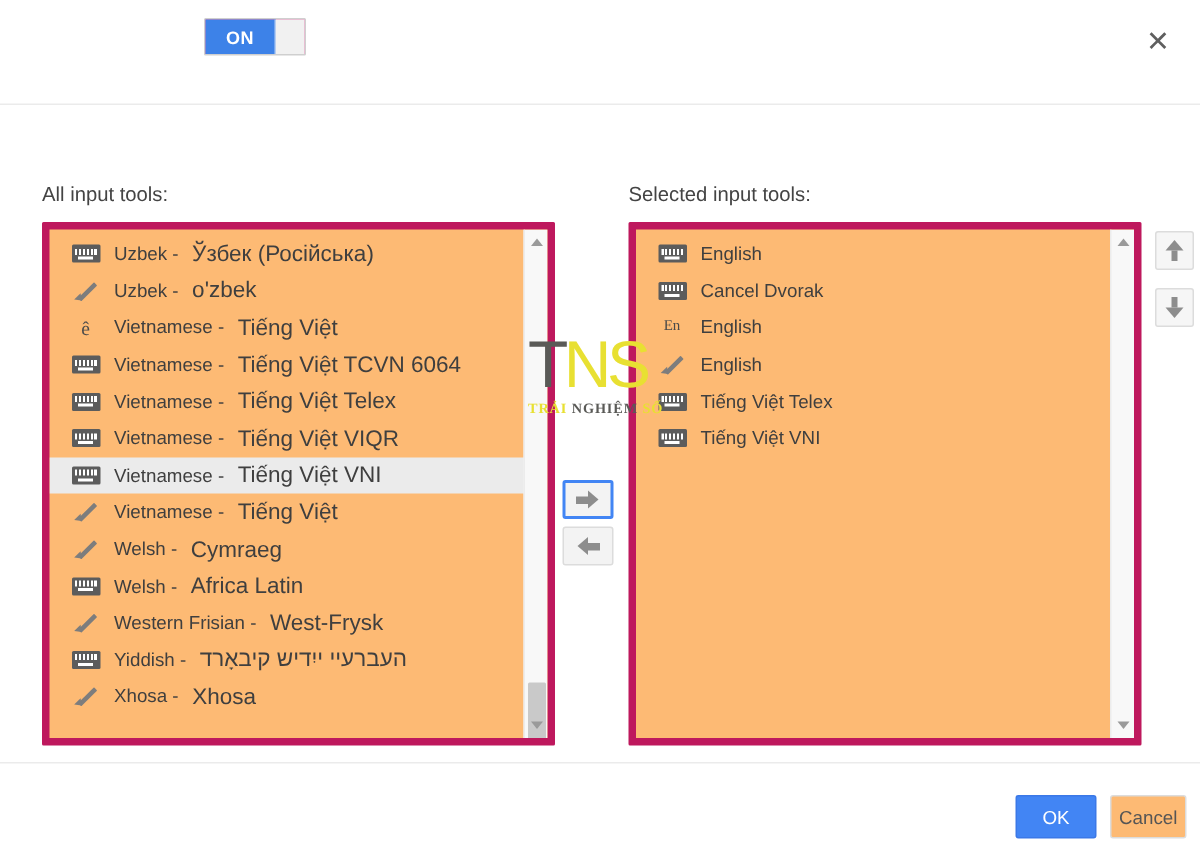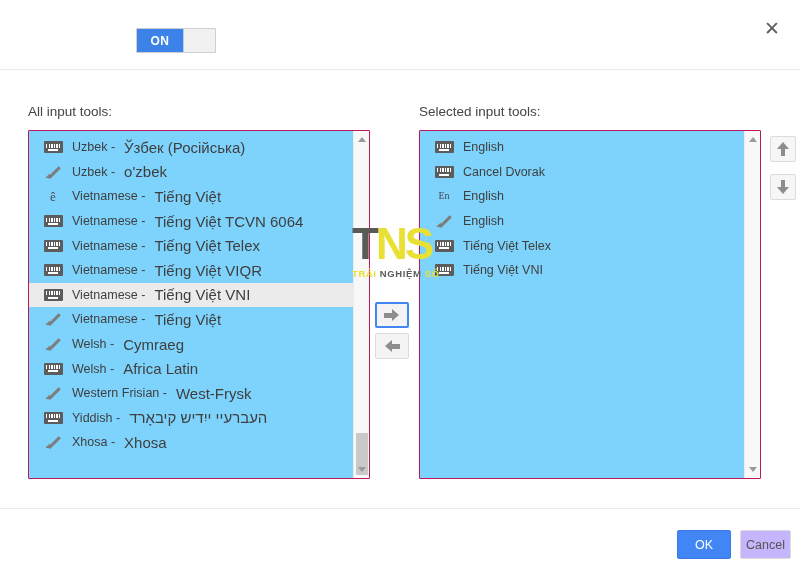--- a/index.html
+++ b/index.html
@@ -22,22 +22,22 @@
     position: absolute; left: 0; top: 0;
     width: 800px; height: 70px;
     border-bottom: 1px solid #ebebeb;
   }
   .dialog-title {
     position: absolute; left: 20px; top: 18px;
     font-size: 19px; color: #444444; font-weight: normal;
     letter-spacing: .1px;
   }
   .toggle {
-    position: absolute; left: 136px; top: 28px;
-    width: 80px; height: 25px;
+    position: absolute; left: 136px; top: 12px;
+    width: 68px; height: 25px;
     border: 1px solid #cfcfcf;
     background: #ec4899;
     border-radius: 1px;
     cursor: pointer;
     display: flex; align-items: stretch;
   }
   .toggle .on-part {
     width: 47px;
     background: #3d82e8;
     color: #ffffff;
@@ -50,33 +50,33 @@
 
   .close-btn {
     position: absolute; right: 10px; top: 10px;
     width: 36px; height: 36px;
     display: flex; align-items: center; justify-content: center;
     cursor: pointer;
     color: #5f5f5f; font-size: 19px; line-height: 1;
   }
 
   
-  .body { position: absolute; left: 0; top: 70px; width: 800px; height: 438px; }
+  .body { position: absolute; left: 0; top: 88px; width: 800px; height: 438px; }
 
   .col-label {
     position: absolute;
     font-size: 13.5px; color: #444444;
   }
   .lbl-all { left: 28px; top: 34px; }
   .lbl-sel { left: 419px; top: 34px; }
 
   .listbox {
     position: absolute;
-    background: #7dd3fc;
-    border: 1px solid #be185d;
+    background: #fdba74;
+    border: 5px solid #be185d;
     border-radius: 1px;
     overflow: hidden;
   }
   .list-left  { left: 28px;  top: 60px; width: 342px; height: 349px; }
   .list-right { left: 419px; top: 60px; width: 342px; height: 349px; }
 
   .list-inner {
     position: absolute; left: 0; top: 0;
     width: 325px; height: 100%;
     padding-top: 4px;
@@ -240,30 +240,30 @@
   .ud-down .tip  { bottom: 0; border-top: 7px solid #8d8d8d; }
 
   
   .watermark {
     position: absolute; left: 352px; top: 222px;
     width: 120px; height: 80px;
     pointer-events: none;
     z-index: 5;
   }
   .wm-text {
-    font-size: 44px; font-weight: bold; letter-spacing: -3px;
+    font-size: 44px; font-weight: normal; letter-spacing: -3px;
     line-height: 1; font-family: "Liberation Sans", sans-serif;
   }
   .wm-t { color: #5a5a57; }
   .wm-n { color: #e8e032; }
   .wm-s { color: #e8e032; }
   .wm-tag {
     margin-top: 2px;
     font-size: 9.5px; font-weight: bold; letter-spacing: .6px;
-    font-family: Liberation Sans, sans-serif;
+    font-family: Liberation Serif, serif;
   }
   .tag-y { color: #e8e032; }
   .tag-d { color: #5a5a57; }
 
   
   .footer {
     position: absolute; left: 0; top: 508px;
     width: 800px; height: 55px;
     border-top: 1px solid #ebebeb;
   }
@@ -275,21 +275,21 @@
     display: flex; align-items: center; justify-content: center;
     cursor: pointer;
   }
   .btn-ok {
     left: 677px; width: 54px;
     background: #4285f4; color: #ffffff;
     border: 1px solid #3b78e7;
   }
   .btn-cancel {
     left: 740px; width: 51px;
-    background: #c4b5fd; color: #555555;
+    background: #fdba74; color: #555555;
     border: 1px solid #dcdcdc;
   }
 </style>
 </head>
 <body>
 
 <div id="root">
 
   <div class="header">
 

